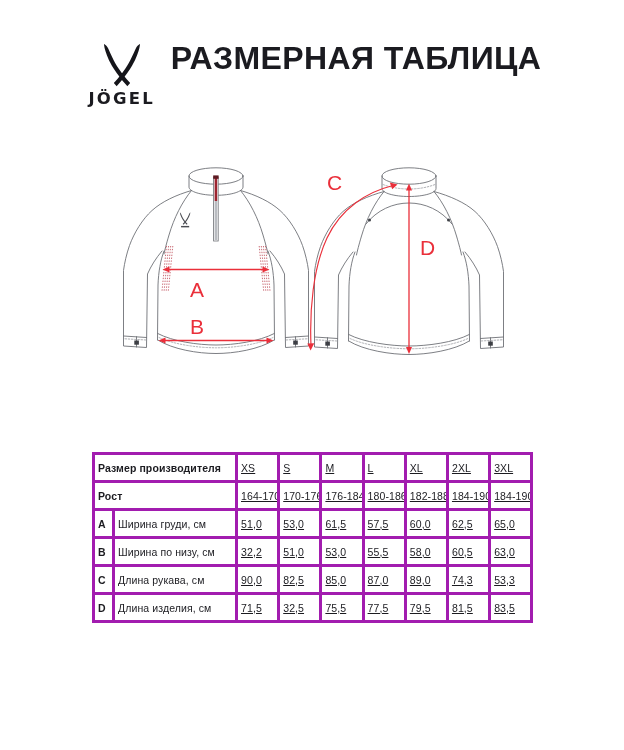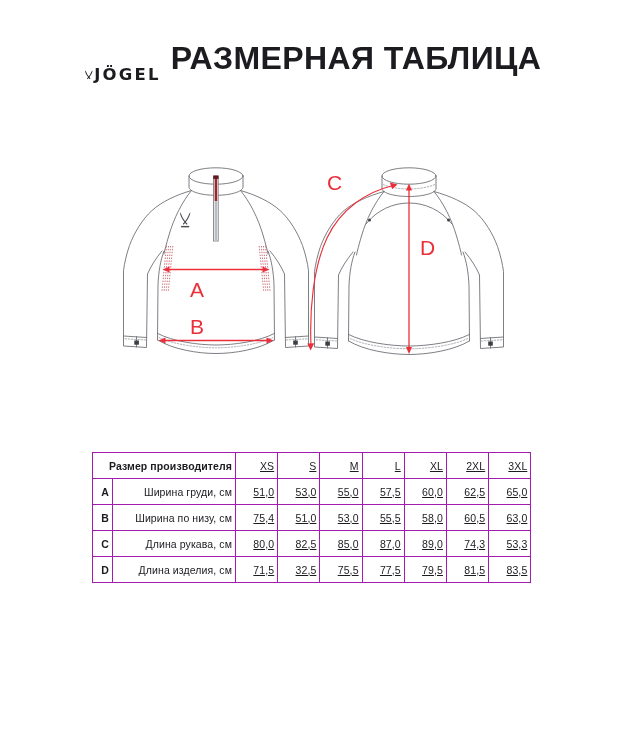--- a/index.html
+++ b/index.html
@@ -24,23 +24,23 @@
     width: 624px;
     height: 80px;
     display: flex;
     align-items: flex-start;
     justify-content: center;
   }
   .brand {
     width: 78px;
     height: 74px;
     display: flex;
-    flex-direction: row;
+    flex-direction: column;
     align-items: center;
-    justify-content: space-between;
+    justify-content: center;
     margin-right: 10px;
     margin-top: 2px;
   }
   .brand-mark {
     width: 56px;
     height: 48px;
     display: block;
   }
   .brand-word {
     font-size: 16.5px;
@@ -81,26 +81,26 @@
     top: 452px;
     width: 439px;
   }
   table.size-table {
     border-collapse: collapse;
     width: 439px;
     table-layout: fixed;
     background: #ffffff;
   }
   table.size-table td {
-    border: 1px solid #a21caf;
+    border: 3px solid #a21caf;
     height: 25px;
     padding: 0 3px;
     font-size: 10.5px;
     color: #1b1b20;
-    text-align: right;
+    text-align: left;
     vertical-align: middle;
     font-family: "Liberation Sans", sans-serif;
     letter-spacing: 0.1px;
     white-space: nowrap;
     overflow: hidden;
   }
   td.label-head {
     font-weight: bold;
     font-size: 10.5px;
   }
@@ -298,49 +298,59 @@
         <td class="val">XS</td>
         <td class="val">S</td>
         <td class="val">M</td>
         <td class="val">L</td>
         <td class="val">XL</td>
         <td class="val">2XL</td>
         <td class="val">3XL</td>
       </tr>
 
 
+      <tr>
+        <td class="label-head" colspan="2">Рост</td>
+        <td class="val">164-170</td>
+        <td class="val">170-176</td>
+        <td class="val">176-184</td>
+        <td class="val">180-186</td>
+        <td class="val">182-188</td>
+        <td class="val">184-190</td>
+        <td class="val">184-190</td>
+      </tr>
 
       <tr>
         <td class="row-letter">A</td>
         <td class="row-name">Ширина груди, см</td>
         <td class="val">51,0</td>
         <td class="val">53,0</td>
-        <td class="val">55,0</td>
+        <td class="val">61,5</td>
         <td class="val">57,5</td>
         <td class="val">60,0</td>
         <td class="val">62,5</td>
         <td class="val">65,0</td>
       </tr>
 
       <tr>
         <td class="row-letter">B</td>
         <td class="row-name">Ширина по низу, см</td>
-        <td class="val">75,4</td>
+        <td class="val">32,2</td>
         <td class="val">51,0</td>
         <td class="val">53,0</td>
         <td class="val">55,5</td>
         <td class="val">58,0</td>
         <td class="val">60,5</td>
         <td class="val">63,0</td>
       </tr>
 
       <tr>
         <td class="row-letter">C</td>
         <td class="row-name">Длина рукава, см</td>
-        <td class="val">80,0</td>
+        <td class="val">90,0</td>
         <td class="val">82,5</td>
         <td class="val">85,0</td>
         <td class="val">87,0</td>
         <td class="val">89,0</td>
         <td class="val">74,3</td>
         <td class="val">53,3</td>
       </tr>
 
       <tr>
         <td class="row-letter">D</td>

